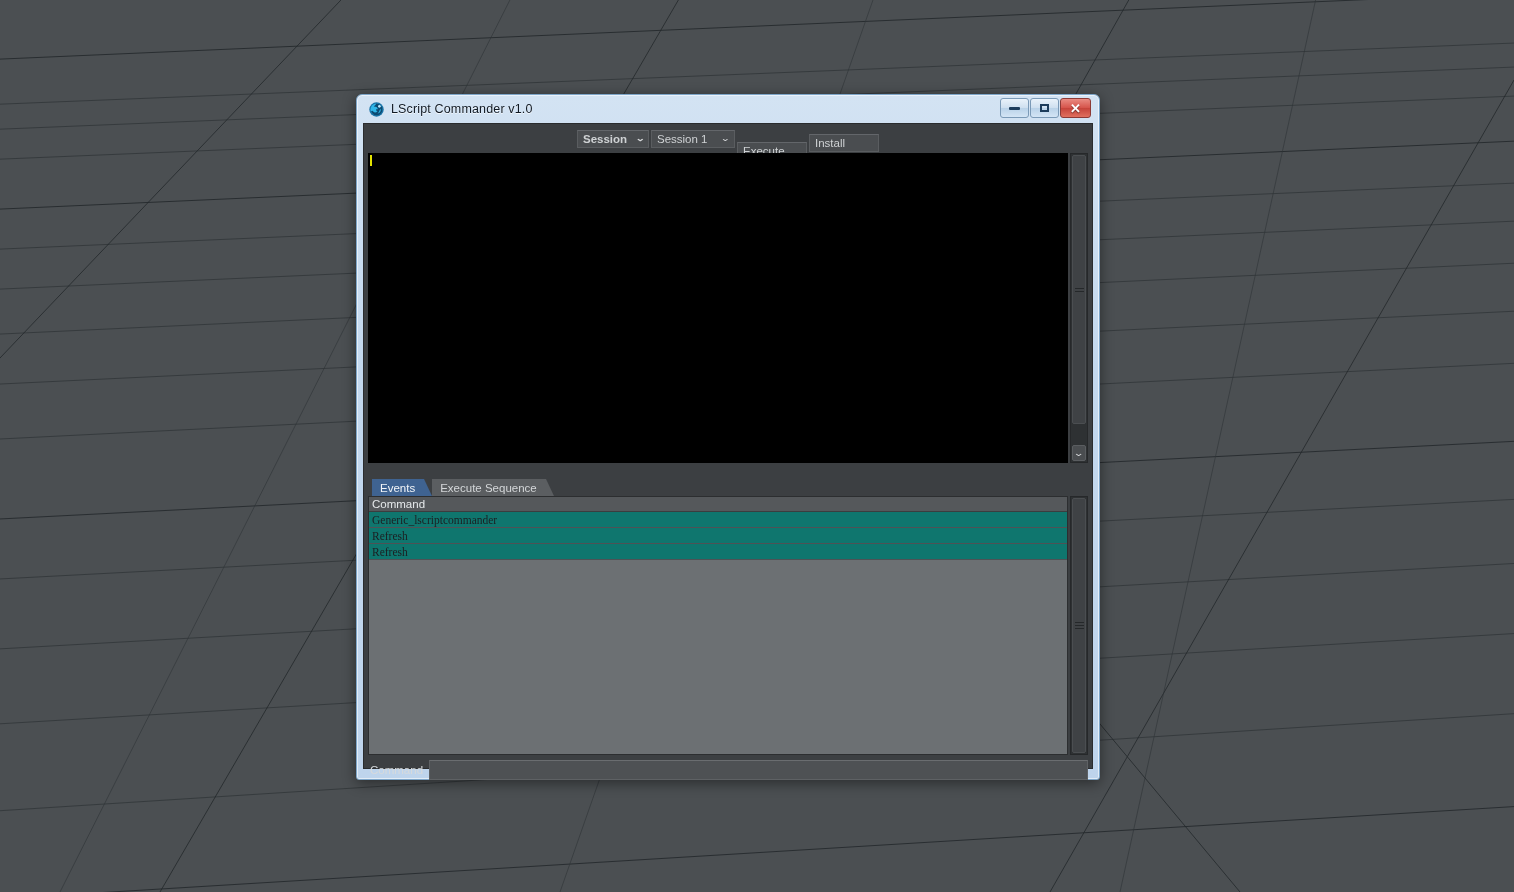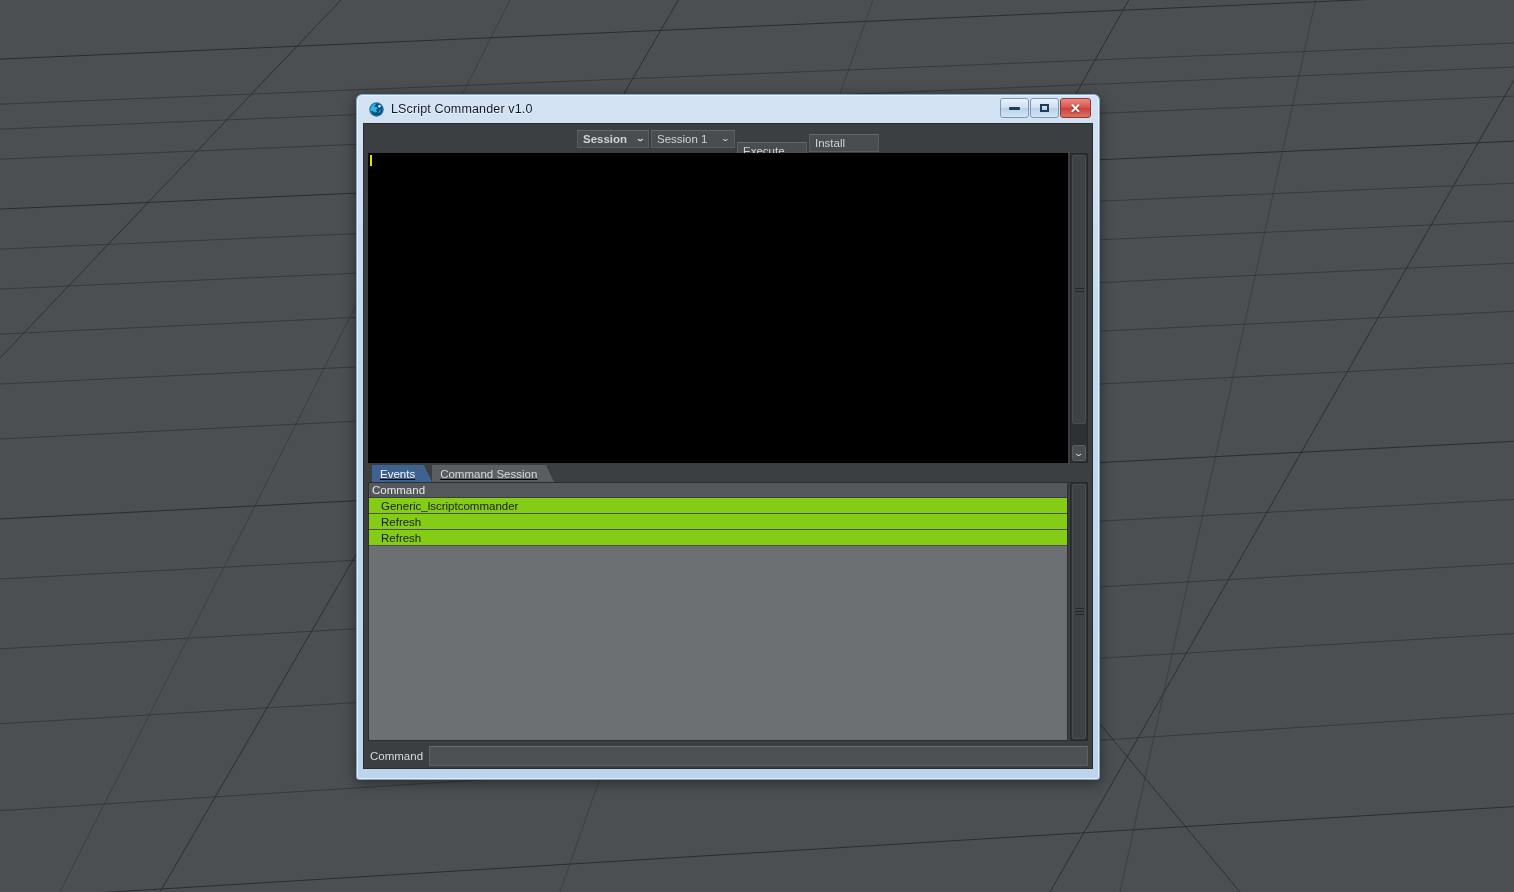--- a/index.html
+++ b/index.html
@@ -185,23 +185,22 @@
     display: flex; align-items: center; justify-content: center;
     cursor: pointer;
   }
   .sb-btn .c { color: #d8dadc; font-size: 9px; transform: scaleX(1.5); line-height: 1; }
 
   
   #tabs {
     display: flex;
     align-items: flex-end;
     height: 18px;
-    margin-top: 2px;
+    margin-top: 16px;
     padding-left: 4px;
-    text-decoration: underline;
   }
   .tab {
     height: 17px;
     font-size: 11.5px;
     display: flex;
     align-items: center;
     padding: 0 9px 0 8px;
     cursor: pointer;
     position: relative;
     color: #d8dadc;
@@ -233,23 +232,24 @@
     align-items: center;
     padding-left: 3px;
   }
   .row {
     height: 16px;
     border-bottom: 1px solid #4e5255;
     color: #1c1f22;
     font-size: 11.5px;
     display: flex;
     align-items: center;
-    padding-left: 12px;
-    background: #84cc16;
-    cursor: pointer;
+    padding-left: 3px;
+    background: #0f766e;
+    cursor: pointer;
+    font-family: Liberation Serif, serif;
   }
 
   
   #cmdbar {
     display: flex;
     align-items: center;
     margin-top: 5px;
     height: 20px;
   }
   #cmd-label {
@@ -370,21 +370,21 @@
     </div>
 
     <div id="tabs">
       <div class="tab active">
         <span>Events</span>
         <svg class="slant" viewBox="0 0 8 17" preserveAspectRatio="none">
           <polygon points="0,0 8,17 0,17" fill="#3f6391"></polygon>
         </svg>
       </div>
       <div class="tab inactive" style="margin-left:8px;">
-        <span>Command Session</span>
+        <span>Execute Sequence</span>
         <svg class="slant" viewBox="0 0 8 17" preserveAspectRatio="none">
           <polygon points="0,0 8,17 0,17" fill="#5b5e61"></polygon>
         </svg>
       </div>
     </div>
 
     <div id="list-row">
       <div id="event-list">
         <div class="col-header">Command</div>
         <div class="row">Generic_lscriptcommander</div>

